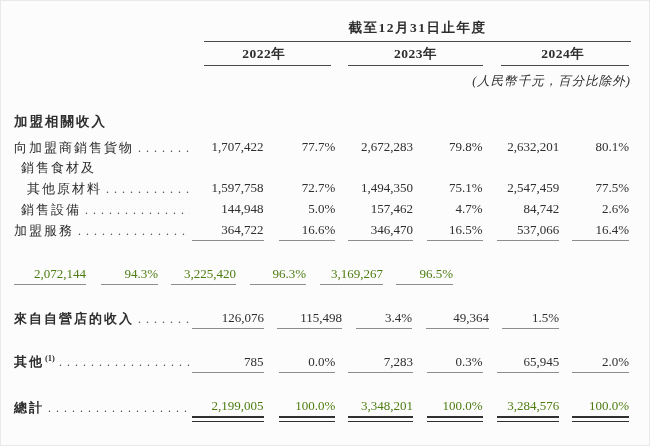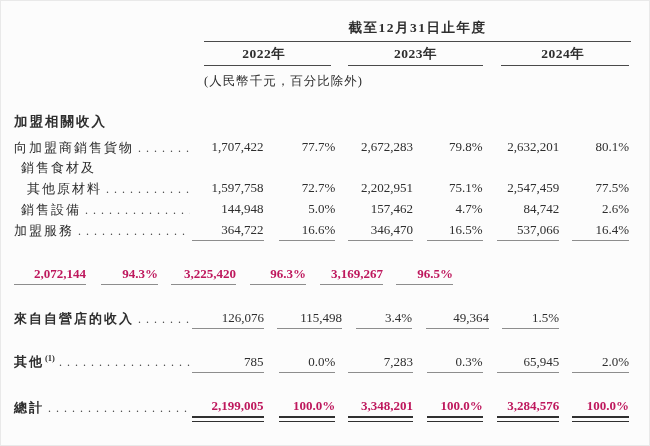--- a/index.html
+++ b/index.html
@@ -18,22 +18,22 @@
   .hdr-rule{margin-left:190px;width:427px;border-bottom:1.6px solid #4a4a4a;margin-top:5px;}
   .hdr-years{display:flex;margin-top:4px;}
   .yg{text-align:center;font-weight:700;font-size:13.5px;line-height:16px;letter-spacing:0.5px;}
   .yg1{margin-left:178px;width:144px;}
   .yg2{margin-left:13px;width:135px;}
   .yg3{margin-left:14px;width:133px;}
   .yline{border-bottom:1.6px solid #4a4a4a;margin-top:3px;}
   .yg1 .yline{margin-left:12px;margin-right:4px;}
   .yg3 .yline{margin-left:4px;}
   .hdr-note{
-    margin-left:190px;width:427px;text-align:left;
-    font-size:12.5px;letter-spacing:1px;margin-top:7px;line-height:16px;
+    margin-left:190px;width:427px;text-align:right;
+    font-style:italic;font-size:12.5px;letter-spacing:1px;margin-top:7px;line-height:16px;
   }
   
   .row{display:flex;align-items:flex-end;font-size:13px;line-height:20px;}
   .row.section{
     font-weight:700;font-size:13.5px;letter-spacing:2.5px;margin-top:24px;line-height:17px;
   }
   .section + .row{margin-top:7px;align-items:center;}
   .row.gap{margin-top:23px;}
   .label{width:178px;display:flex;align-items:baseline;letter-spacing:2px;white-space:nowrap;}
   .label.b{font-weight:700;}
@@ -49,21 +49,21 @@
     text-align:right;font-size:13px;
     border-bottom:1.4px solid transparent;
   }
   .v0{width:72px;}
   .v1{width:57px;margin-left:15px;}
   .v2{width:65px;margin-left:13px;}
   .v3{width:56px;margin-left:14px;}
   .v4{width:63px;margin-left:14px;}
   .v5{width:57px;margin-left:13px;}
   .cell.u{border-bottom:1.4px solid #8d8d8d;}
-  .cell.bv{font-weight:700;color:#be185d;}
+  .cell.bv{font-weight:400;color:#4d7c0f;}
   .cell.d{position:relative;border-bottom:2.6px solid #303030;}
   .cell.d::after{
     content:"";position:absolute;left:0;right:0;bottom:-6px;
     border-bottom:1.6px solid #303030;
   }
 </style>
 </head>
 <body>
 
 <div class="page">
@@ -111,21 +111,21 @@
           <span class="ind1">銷售食材及</span>
         </div>
       </div>
       <div class="row">
         <div class="label">
           <span class="ind2">其他原材料</span>
           <span class="leader"></span>
         </div>
         <div class="cell v0">1,597,758</div>
         <div class="cell v1">72.7%</div>
-        <div class="cell v2">2,202,951</div>
+        <div class="cell v2">1,494,350</div>
         <div class="cell v3">75.1%</div>
         <div class="cell v4">2,547,459</div>
         <div class="cell v5">77.5%</div>
       </div>
       <div class="row">
         <div class="label">
           <span class="ind1">銷售設備</span>
           <span class="leader"></span>
         </div>
         <div class="cell v0">144,948</div>

